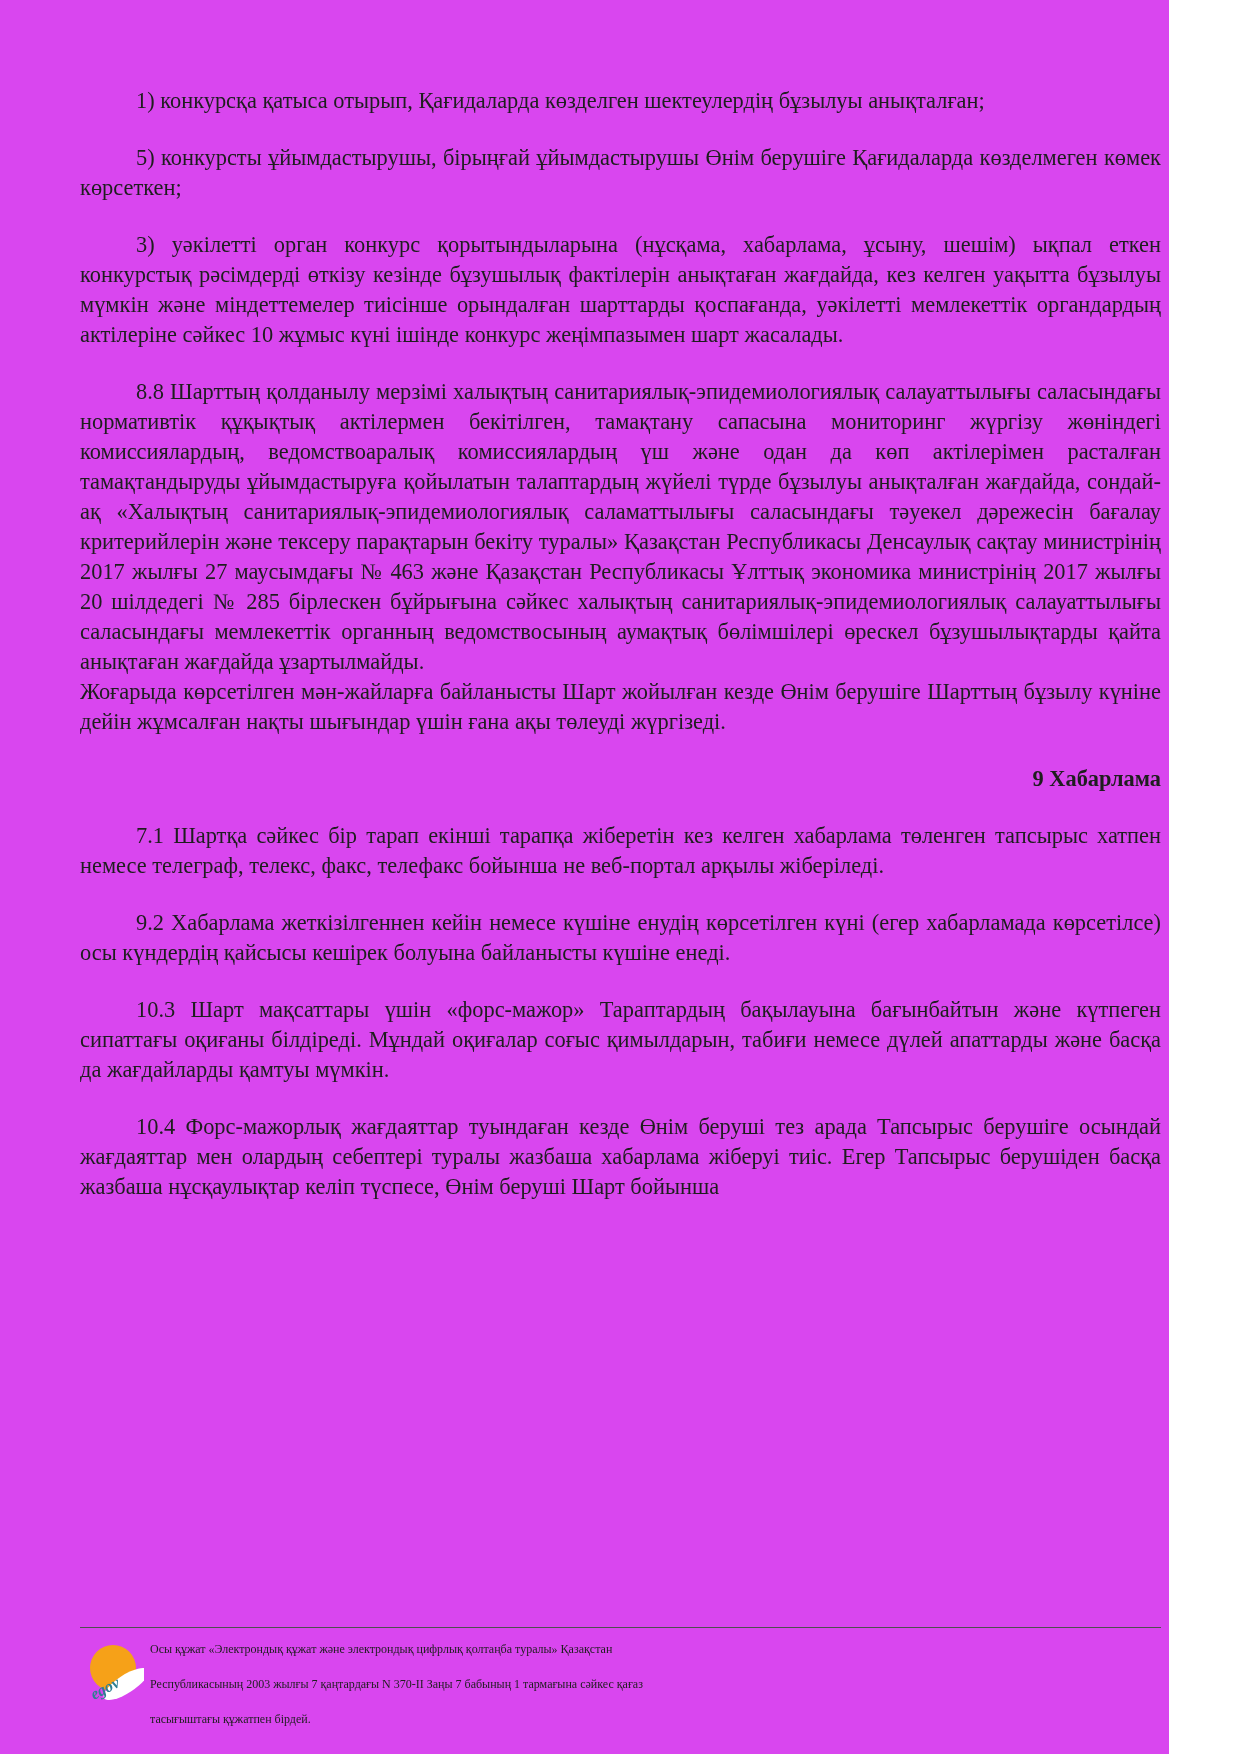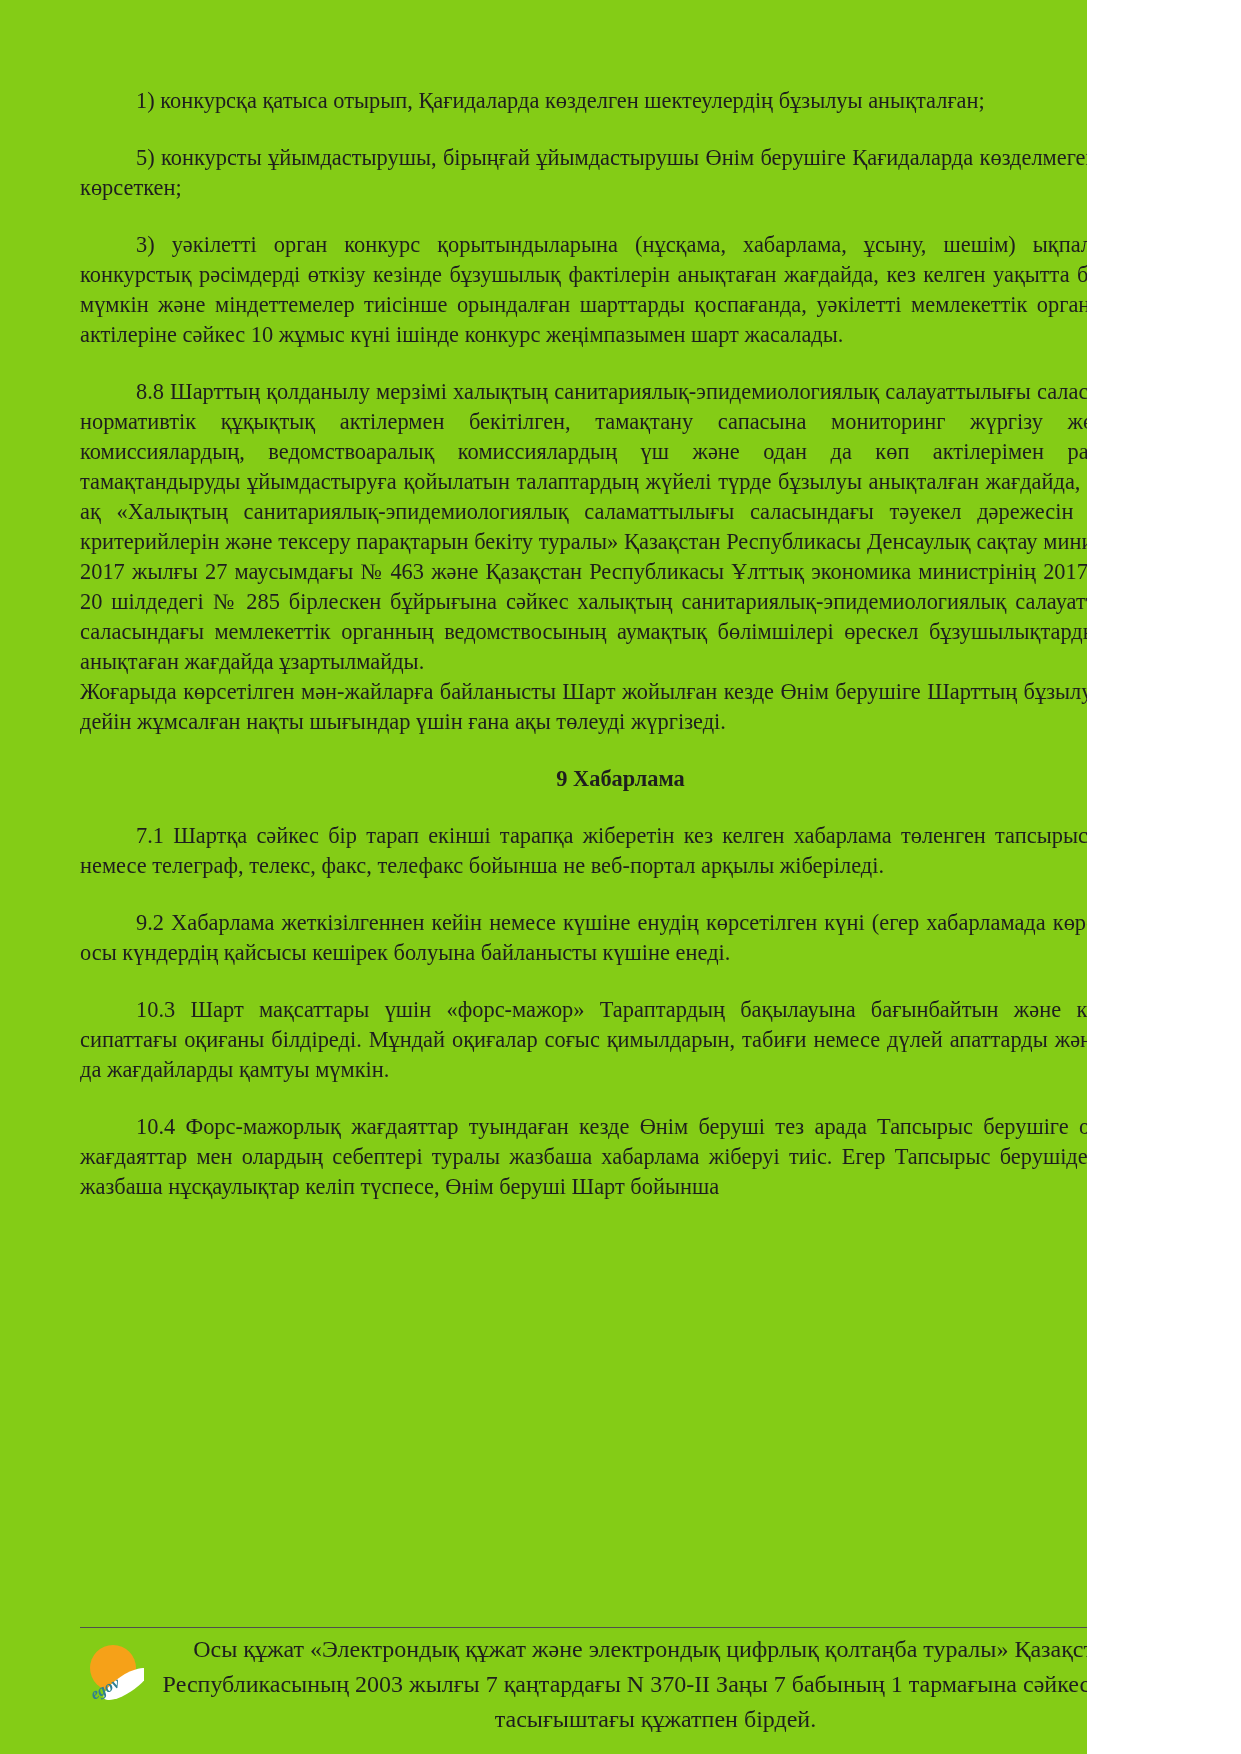--- a/index.html
+++ b/index.html
@@ -2,44 +2,44 @@
 <html lang="kk"><head>
 <meta charset="utf-8">
 <style>
   html, body {
     margin: 0;
     padding: 0;
     background: #ffffff;
   }
   .page {
     position: relative;
-    width: 1087px;
+    width: 1169px;
     height: 1754px;
-    background: #84cc16;
+    background: #d946ef;
     overflow: hidden;
     font-family: "Liberation Serif", "DejaVu Serif", serif;
     color: #1e1e1e;
   }
   .doc-body {
     position: absolute;
     left: 80px;
     top: 86px;
     width: 1081px;
     font-size: 22.4px;
     line-height: 30px;
   }
   .para {
     margin: 0 0 27px 0;
     text-align: justify;
     text-indent: 56px;
     white-space: pre-line;
   }
   .heading {
     margin: 0 0 27px 0;
-    text-align: center;
+    text-align: right;
     font-weight: bold;
     text-indent: 0;
   }
   .footer-rule {
     position: absolute;
     left: 80px;
     width: 1081px;
     top: 1627px;
     border-top: 1px solid #4f4f4f;
     height: 0;
@@ -52,24 +52,24 @@
   }
   .footer-logo {
     position: absolute;
     left: 6px;
     top: 12px;
     width: 58px;
     height: 62px;
   }
   .footer-text {
     margin-left: 70px;
-    font-size: 24px;
+    font-size: 12px;
     line-height: 35px;
     white-space: pre-line;
-    text-align: center;
+    text-align: left;
     color: #1e1e1e;
   }
 </style>
 </head>
 <body>
 
 <div class="page">
 
   <div class="doc-body">
 

